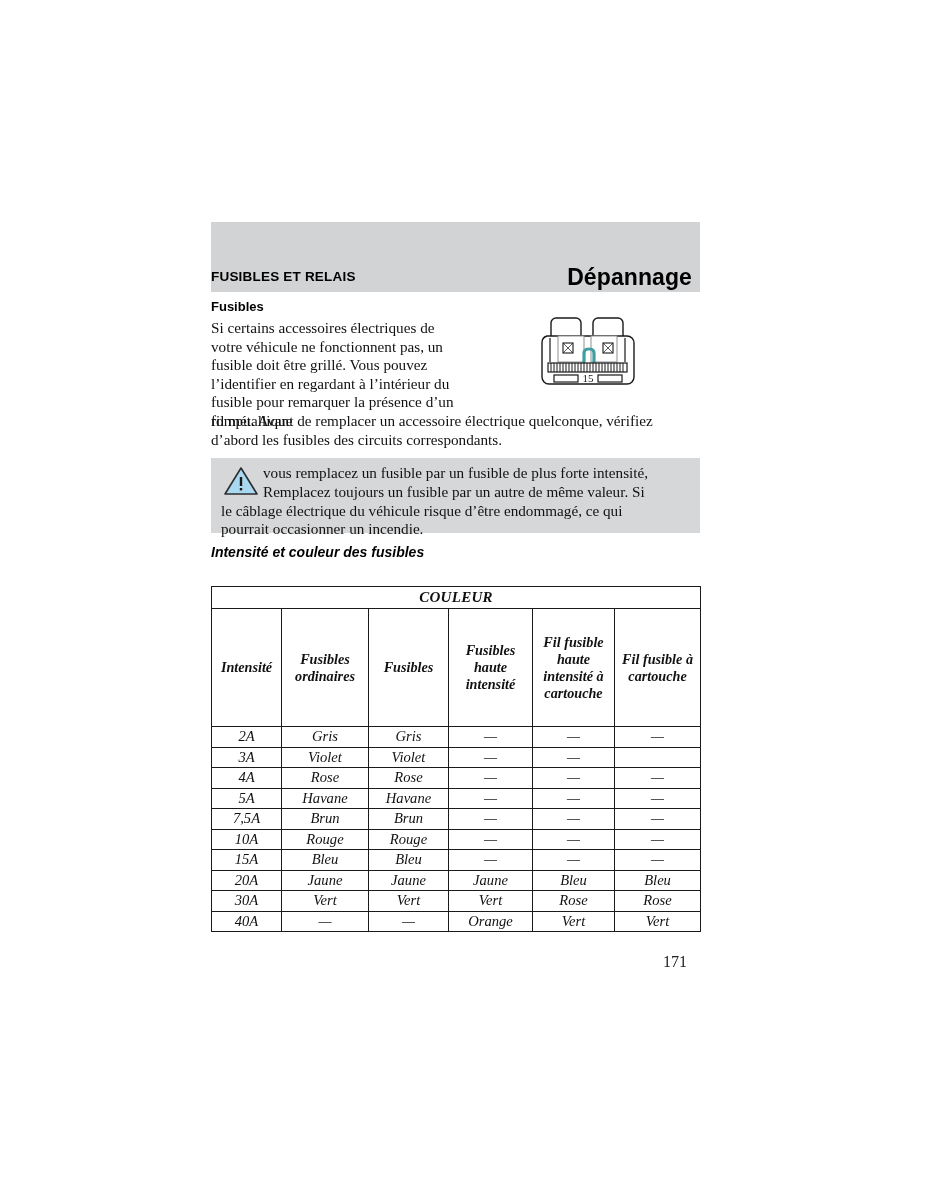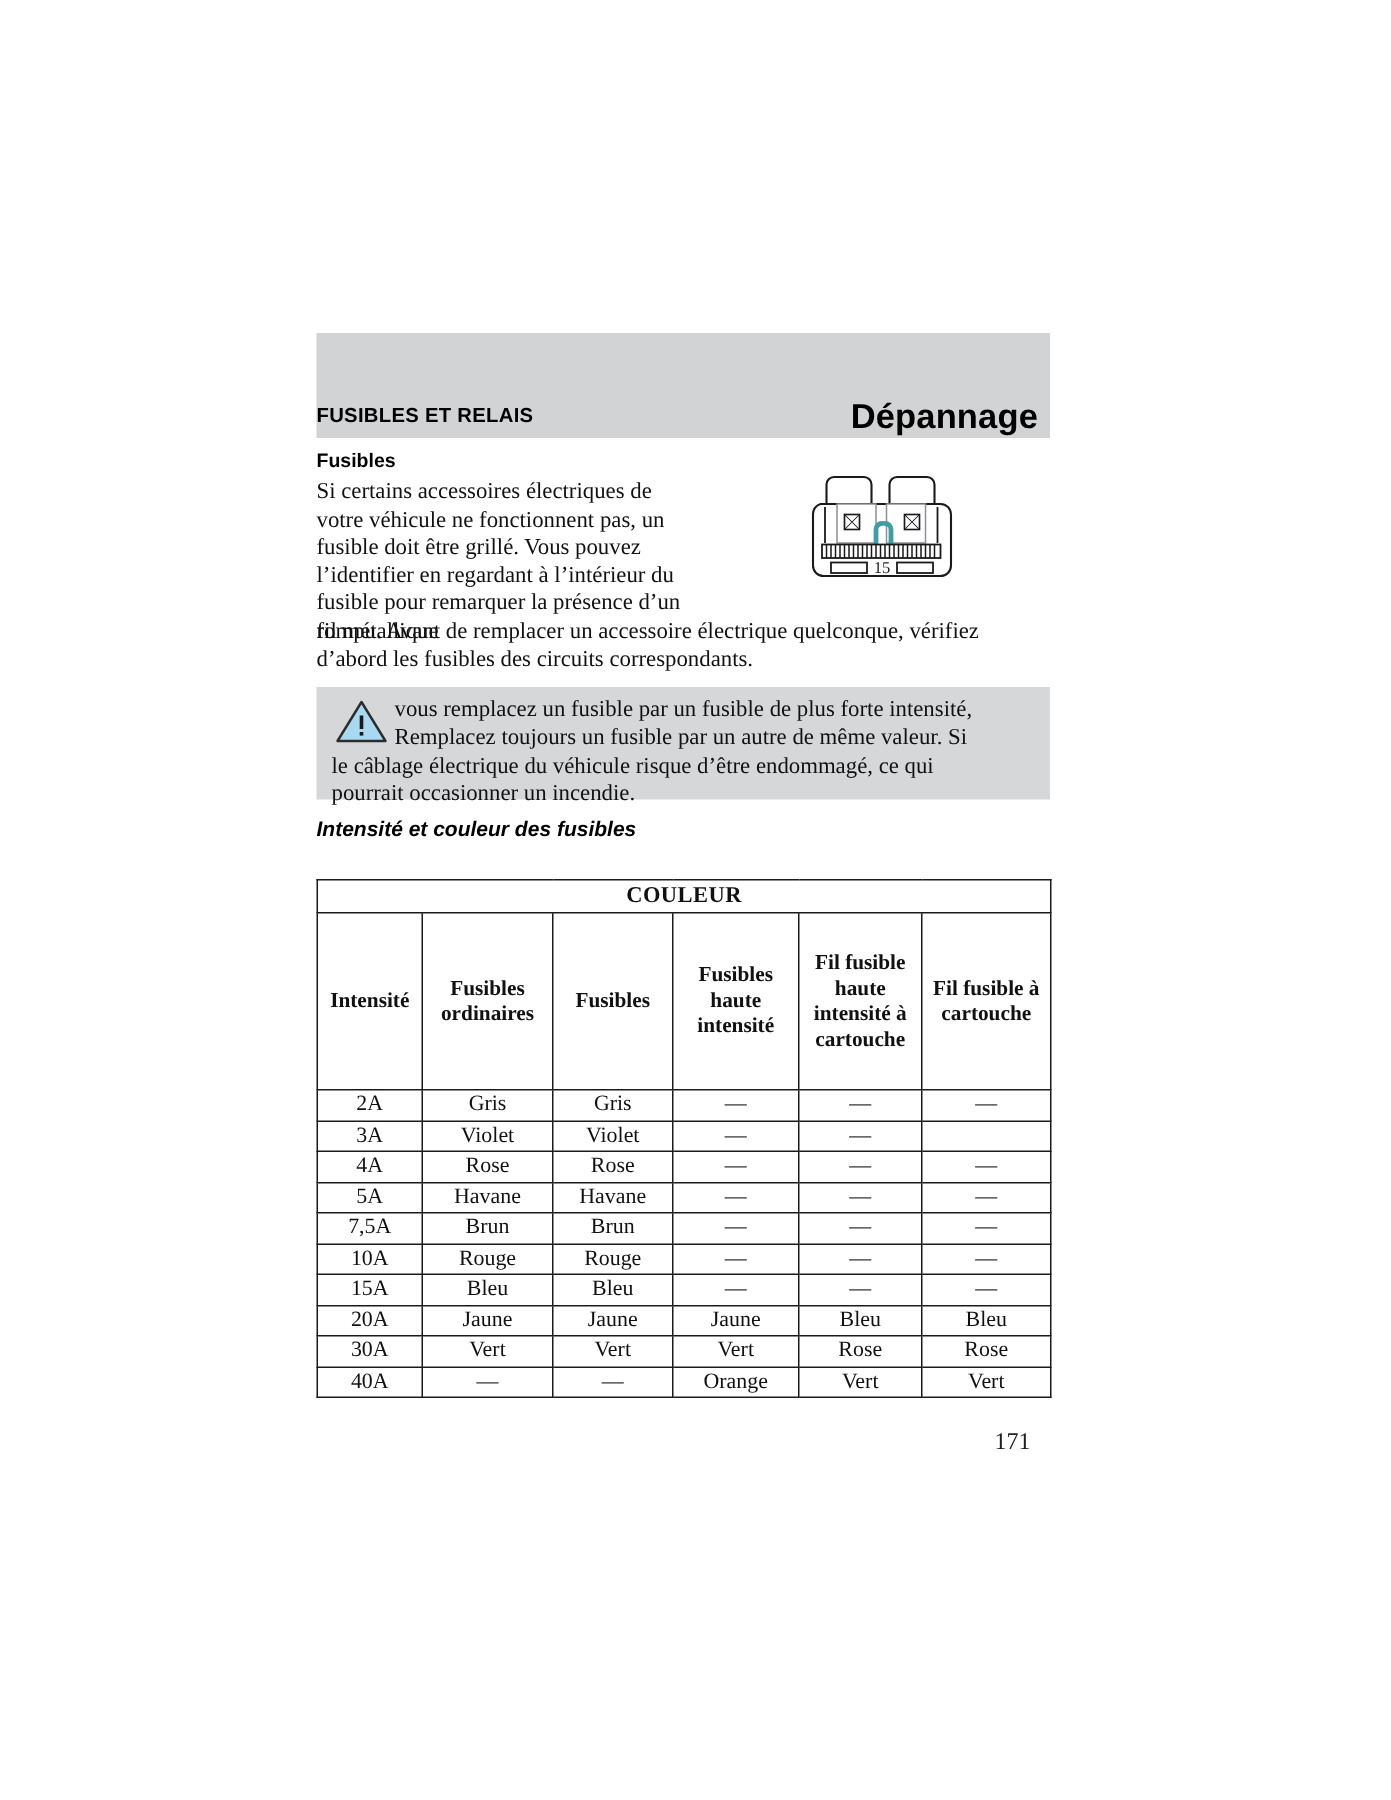--- a/index.html
+++ b/index.html
@@ -142,20 +142,21 @@
     font-size: 14px;
     color: #000;
   }
 
   
   .fuse-table-wrap {
     position: absolute;
     left: 211px;
     top: 586px;
     width: 489px;
+    font-style: italic;
   }
   table.fuse-table {
     border-collapse: collapse;
     width: 489px;
     table-layout: fixed;
     font-size: 14.4px;
   }
   table.fuse-table th,
   table.fuse-table td {
     border: 1px solid #1a1a1a;

